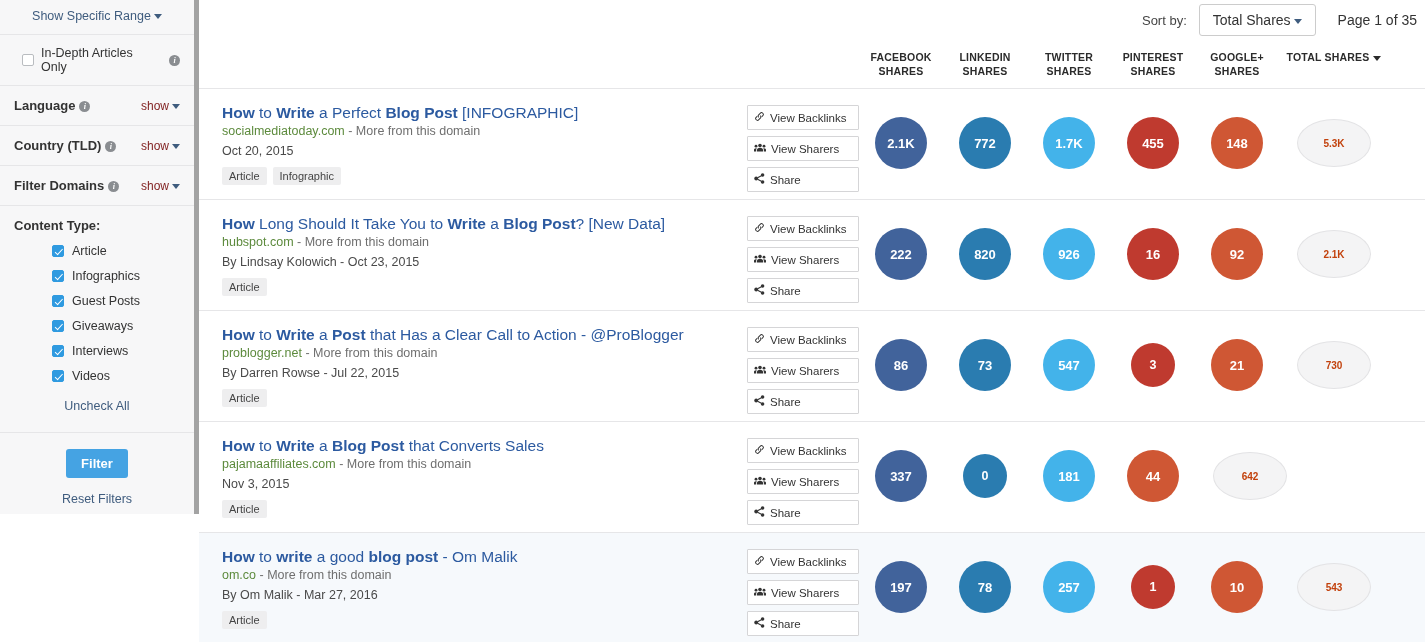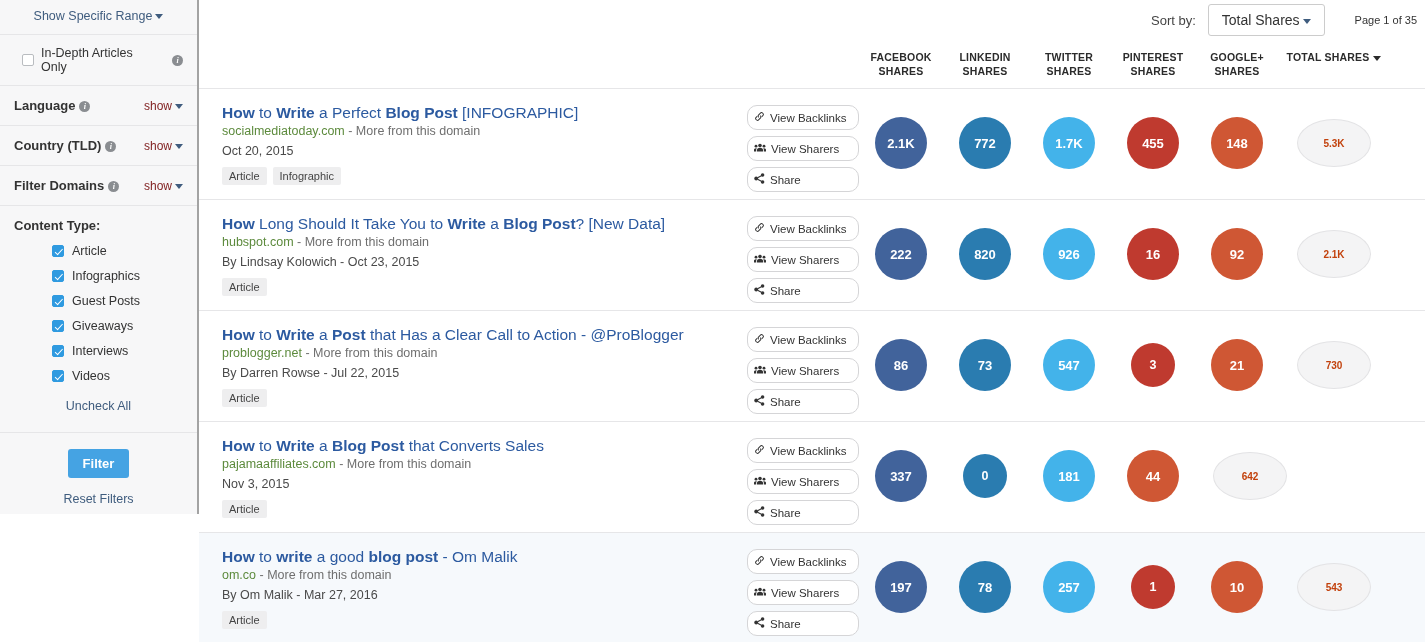--- a/index.html
+++ b/index.html
@@ -9,21 +9,21 @@
     background: #ffffff;
     overflow: hidden;
     color: #333;
   }
   .app { display: flex; width: 1425px; height: 642px; }
 
   
   .sidebar {
     width: 199px; min-width: 199px; height: 514px;
     background: #f7f7f8;
-    border-right: 2px solid #a3a3a3;
+    border-right: 5px solid #a3a3a3;
     font-size: 12.5px;
     overflow: hidden;
   }
   .sb-sec { border-bottom: 1px solid #e6e6e8; padding: 0 14px; }
   .sb-range {
     text-align: center; padding: 9px 0 11px 0;
     color: #3f5c7e; font-size: 12.5px;
   }
   .caret-dn {
     display: inline-block; width: 0; height: 0; margin-left: 3px;
@@ -90,21 +90,21 @@
 
   .topbar {
     height: 40px; display: flex; align-items: center;
     justify-content: flex-end; padding-right: 8px; gap: 0;
   }
   .sortby-lbl { font-size: 13px; color: #444; margin-right: 12px; }
   .sort-select {
     border: 1px solid #ccc; border-radius: 3px; background: #fff;
     padding: 7px 13px; font-size: 14px; color: #333;
   }
-  .page-of { font-size: 11px; color: #333; margin-left: 30px; }
+  .page-of { font-size: 14px; color: #333; margin-left: 22px; }
 
   .colhead {
     display: flex; align-items: flex-start;
     height: 48px; padding-top: 10px;
   }
   .ch-spacer { width: 660px; min-width: 660px; }
   .ch-cell {
     width: 84px; min-width: 84px; text-align: center;
     font-size: 10.5px; font-weight: bold; letter-spacing: .2px;
     color: #2b2b2b; line-height: 14px;
@@ -139,21 +139,21 @@
   .tag {
     background: #eeeeef; color: #444; font-size: 11px;
     padding: 3px 7px; border-radius: 2px;
   }
 
   .cell-btns {
     width: 112px; min-width: 112px; padding-top: 6px;
     display: flex; flex-direction: column; gap: 6px;
   }
   .abtn {
-    border: 1px solid #d5d5d7; border-radius: 10px; background: #fff;
+    border: 1px solid #d5d5d7; border-radius: 1px; background: #fff;
     font-size: 11.5px; color: #333; padding: 5px 6px;
     display: flex; align-items: center; gap: 5px;
     white-space: nowrap; cursor: pointer;
     font-family: "Liberation Sans", sans-serif;
   }
   .abtn svg { flex: 0 0 auto; }
 
   .cell-nums { display: flex; align-items: flex-start; padding-top: 18px; }
   .numcell { width: 84px; min-width: 84px; display: flex; justify-content: center; }
   .numcell.total { width: 110px; min-width: 110px; }

